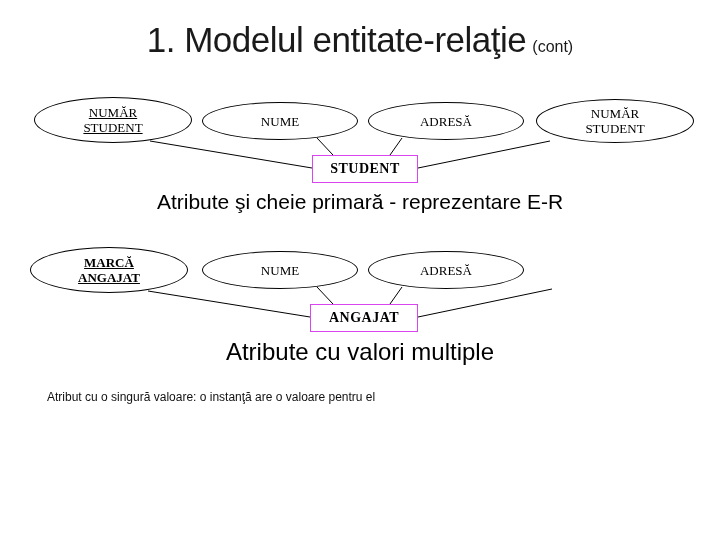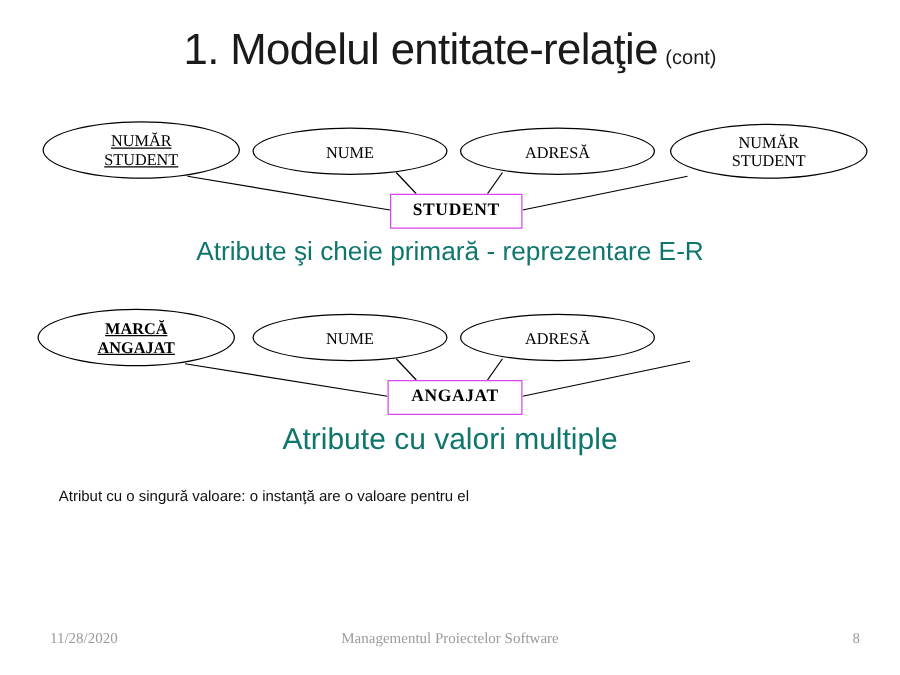--- a/index.html
+++ b/index.html
@@ -27,21 +27,21 @@
     border:1px solid #000;border-radius:50%;z-index:1;
   }
   .entity{
     position:absolute;border:1px solid #d946ef;background:#fff;box-sizing:border-box;
     display:flex;align-items:center;justify-content:center;
     font-family:"Liberation Serif",serif;font-weight:700;font-size:14px;
     letter-spacing:0.5px;color:#000;
   }
   .caption{
     position:absolute;left:0;width:720px;text-align:center;
-    font-size:21px;color:#0f766e;
+    font-size:21px;color:#000000;
   }
   .caption.small{font-size:24px;}
   .body-text{
     position:absolute;left:18px;top:386px;width:690px;
     font-size:12px;line-height:23px;color:#111;margin-left:29px;
   }
   .footer{
     position:absolute;left:0;top:503px;width:720px;height:20px;
     font-family:"Liberation Serif",serif;font-size:12px;color:#9b9b9b;
   }
@@ -100,19 +100,14 @@
   <div class="entity" style="left:310px;top:304px;width:108px;height:28px;">
     <span>ANGAJAT</span>
   </div>
 
   <div class="caption small" style="top:338px;">Atribute cu valori multiple</div>
 
   <div class="body-text">
     <div>Atribut cu o singură valoare: o instanţă are o valoare pentru el</div>
   </div>
 
-  <div class="footer">
-    <span class="date">11/28/2020</span>
-    <span class="center">Managementul Proiectelor Software</span>
-    <span class="page">8</span>
-  </div>
 
 </div>
 
 </body></html>

